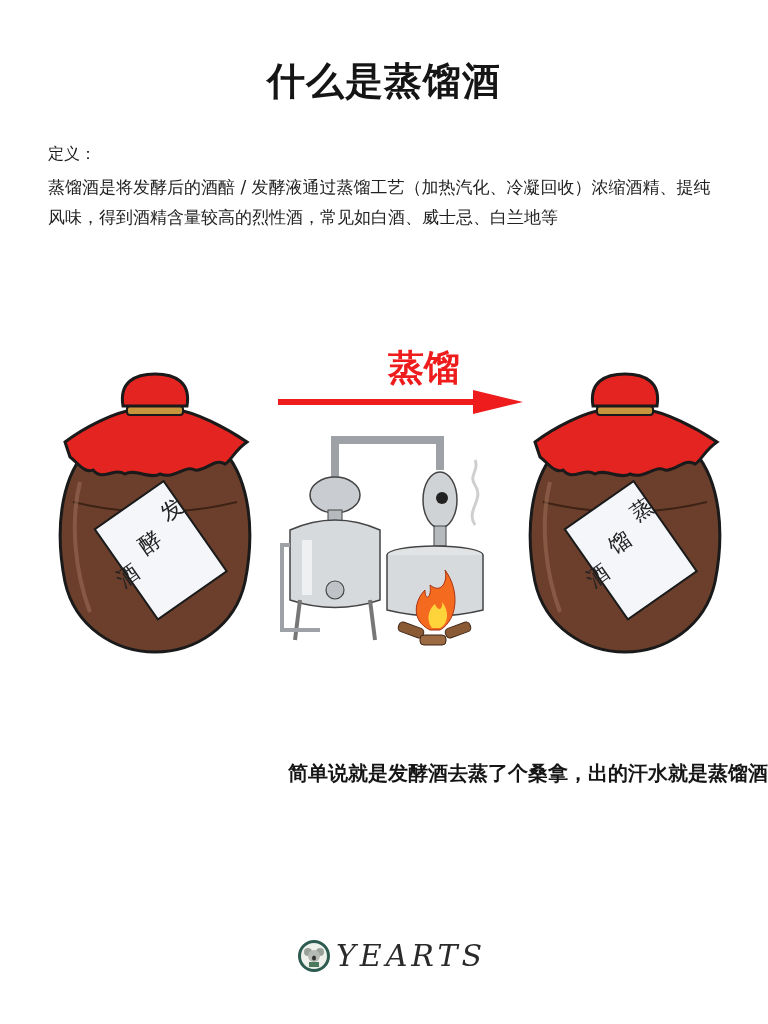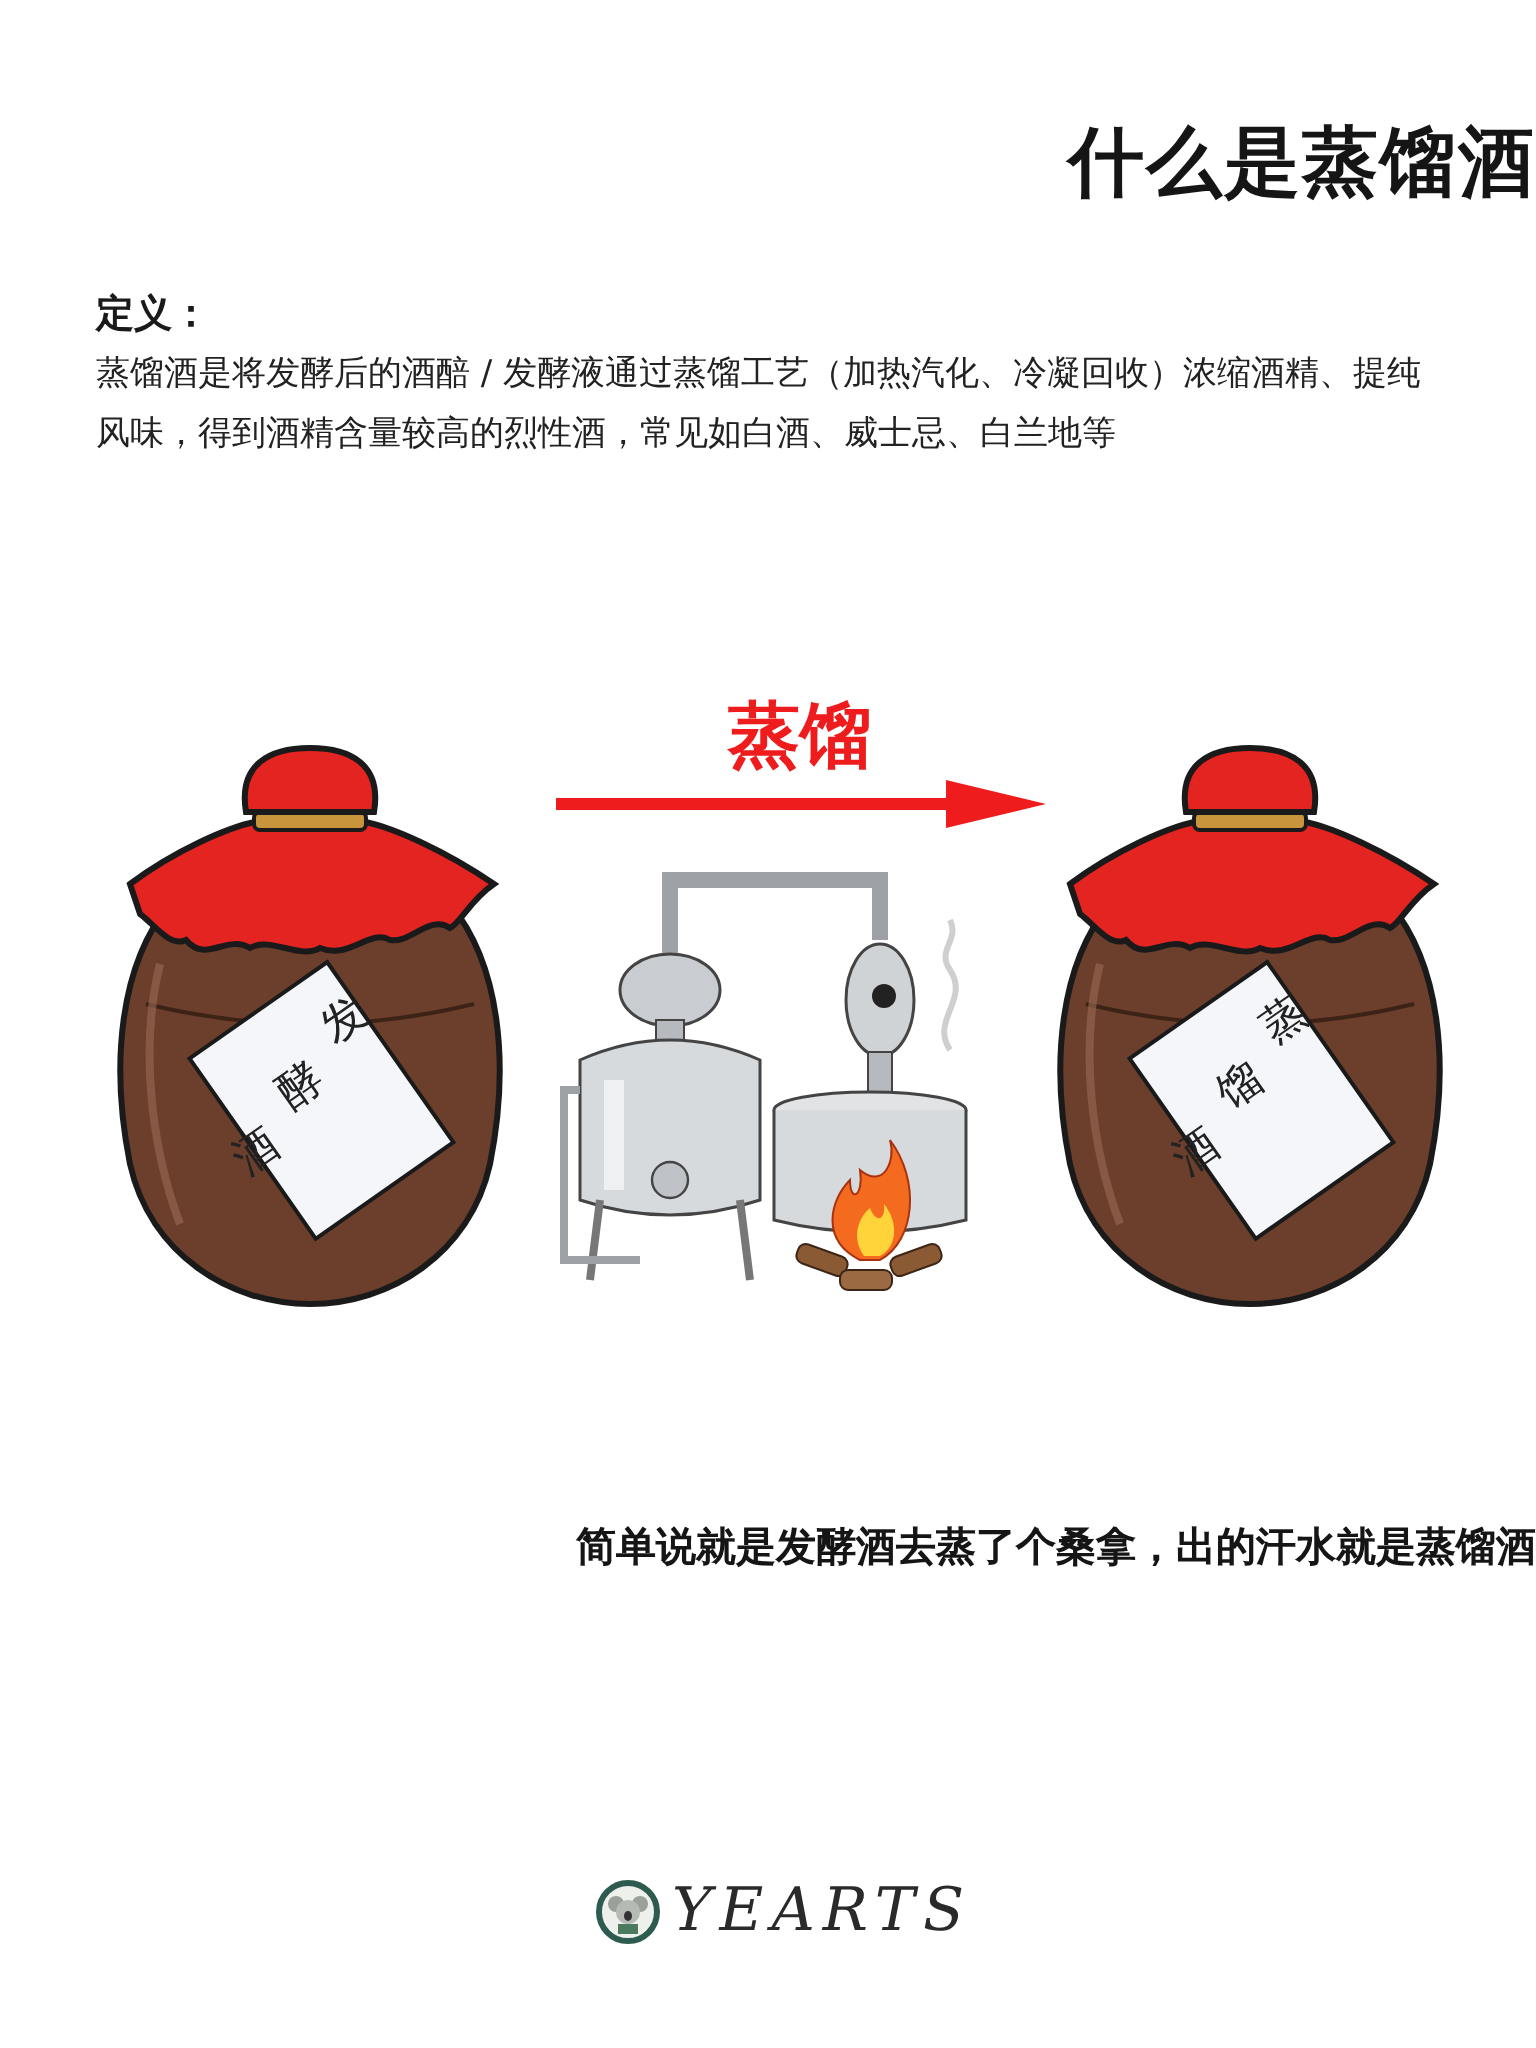--- a/index.html
+++ b/index.html
@@ -1,23 +1,23 @@
 <!DOCTYPE html>
 <html><head>
 <meta charset="utf-8">
 <style>
   html, body { margin:0; padding:0; background:#ffffff; }
   body { width:768px; height:1024px; position:relative; overflow:hidden;
          font-family:"DejaVu Sans", sans-serif; color:#1a1a1a; }
-  .title { position:absolute; top:56px; left:0; width:768px; text-align:right;
+  .title { position:absolute; top:56px; left:0; width:768px; text-align:center;
            font-size:38px; font-weight:bold; letter-spacing:1px; color:#151515; }
-  .def-label { position:absolute; top:144px; left:48px; font-size:19px; font-weight:bold; }
+  .def-label { position:absolute; top:144px; left:48px; font-size:16px; font-weight:normal; }
   .def-body { position:absolute; top:172px; left:48px; width:676px; font-size:17px;
               line-height:30px; color:#222; }
-  .process-label { position:absolute; top:344px; left:340px; width:120px; text-align:center;
+  .process-label { position:absolute; top:344px; left:340px; width:120px; text-align:right;
                    font-size:36px; font-weight:bold; color:#ee1c1c; }
   .arrow { position:absolute; top:390px; left:278px; }
   .jar { position:absolute; }
   .jar-left { left:55px; top:372px; }
   .jar-right { left:525px; top:372px; }
   .jar-tag-text { font-family:"DejaVu Serif", serif; fill:#222; font-size:22px; }
   .still { position:absolute; left:280px; top:430px; }
   .summary { position:absolute; top:760px; left:0; width:768px; text-align:right;
              font-size:20px; font-weight:bold; color:#151515; }
   .brand { position:absolute; top:938px; left:298px; display:flex; align-items:center; gap:6px; }

